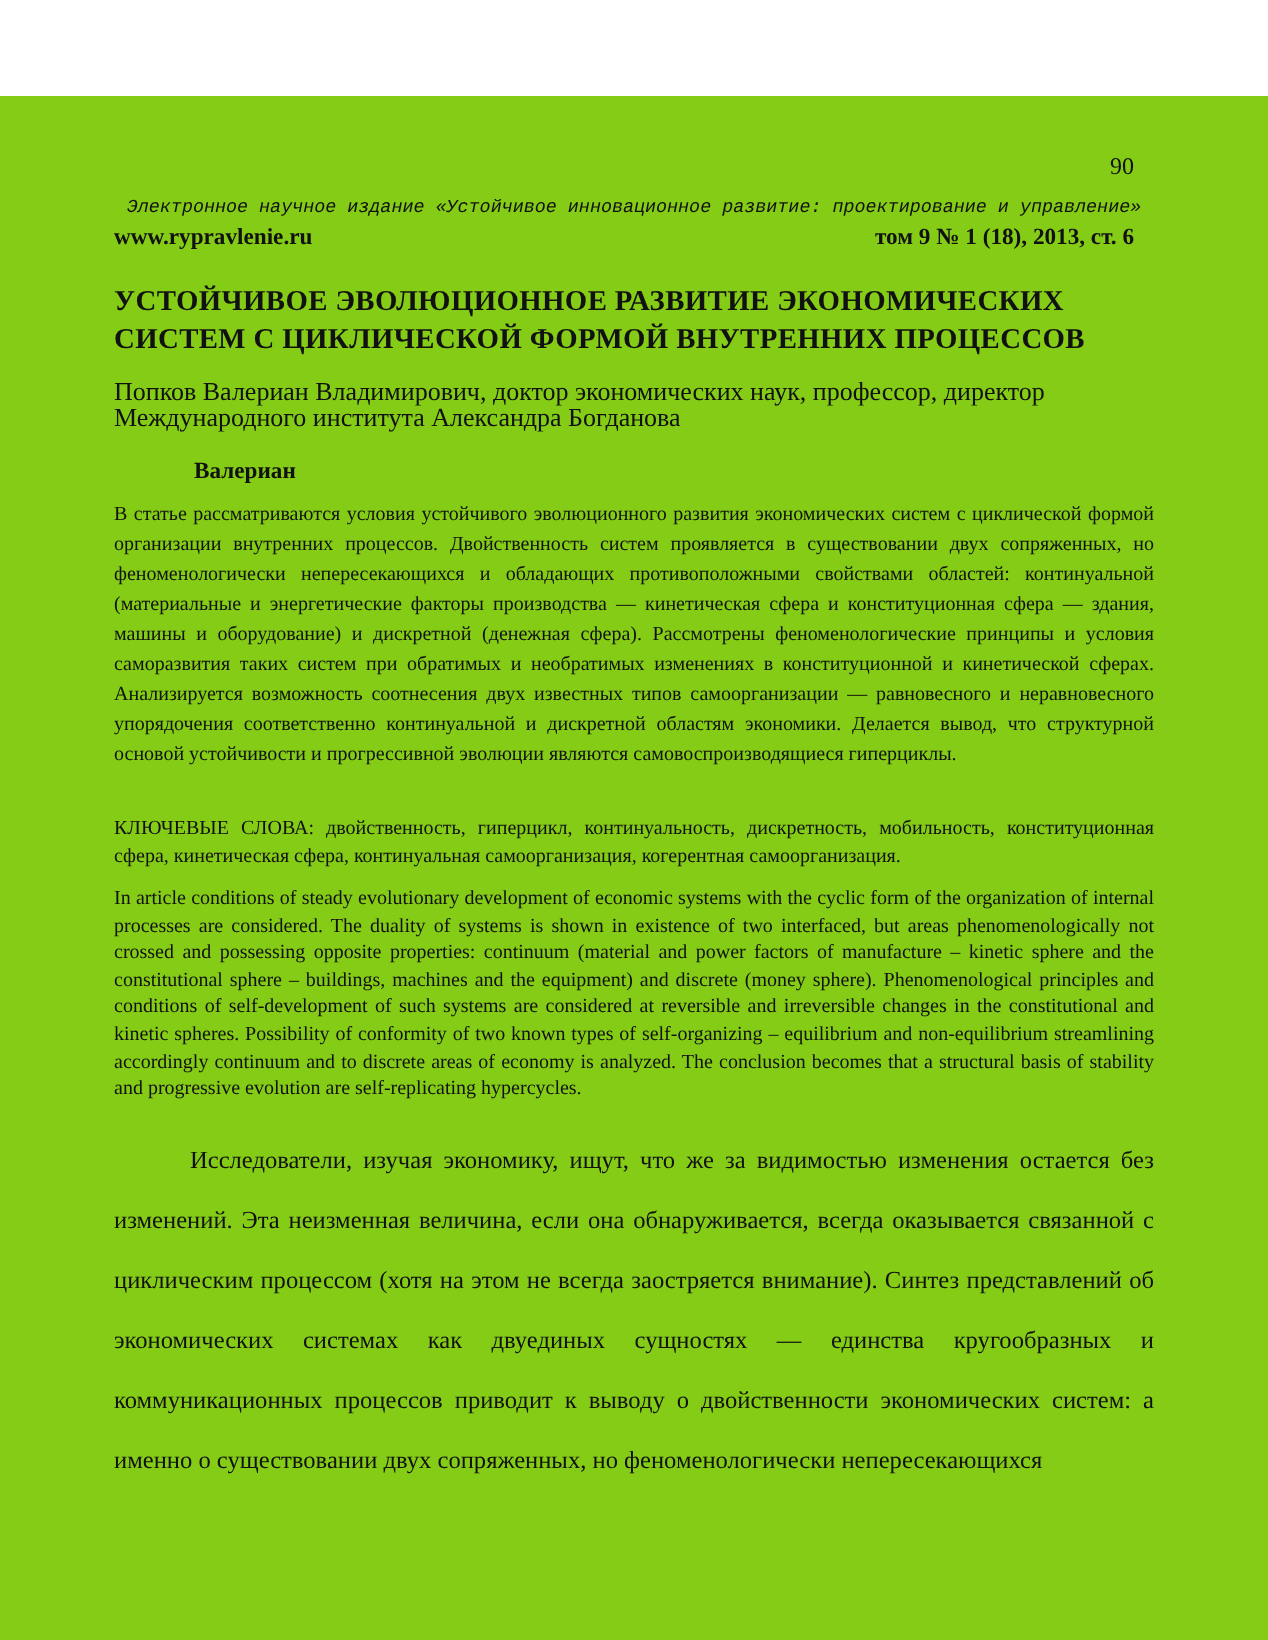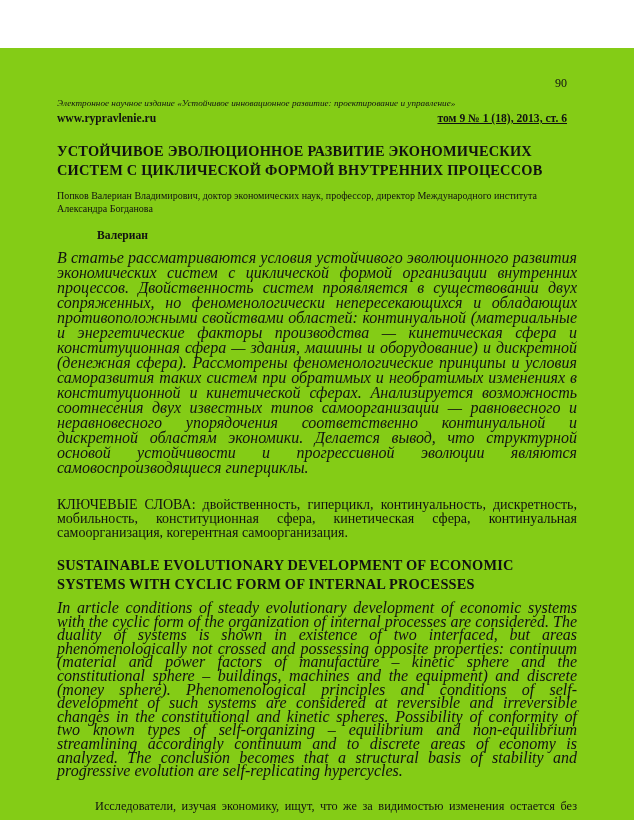--- a/index.html
+++ b/index.html
@@ -23,72 +23,72 @@
     margin-top: 48px;
   }
   .page-number {
     text-align: right;
     padding-right: 10px;
     font-size: 12px;
     line-height: 14px;
   }
   .journal-line {
     margin-top: 8px;
-    text-align: left;
+    text-align: center;
     font-style: italic;
     font-size: 9.2px;
     line-height: 11px;
     white-space: nowrap;
+    font-family: Liberation Mono, monospace;
   }
   .masthead-row {
     margin-top: 3px;
     display: flex;
     justify-content: space-between;
     align-items: center;
     font-weight: bold;
     font-size: 11.6px;
     line-height: 14px;
   }
-  .masthead-row .issue { padding-right: 10px; text-decoration: underline; }
+  .masthead-row .issue { padding-right: 10px; }
   .udk {
     margin-top: 19px;
     font-weight: bold;
     font-size: 10.6px;
     line-height: 13px;
   }
   .title-ru, .title-en {
     margin-top: 16px;
     font-weight: bold;
     font-size: 14.4px;
     line-height: 19px;
     letter-spacing: 0.2px;
   }
   .author {
     margin-top: 9px;
-    font-size: 10px;
+    font-size: 13px;
     line-height: 13px;
   }
   .section-heading {
     margin-top: 14px;
     margin-left: 40px;
     font-weight: bold;
     font-size: 11.6px;
     line-height: 14px;
   }
   .abstract-text {
     margin-top: 7px;
-    font-style: italic;
-    font-size: 16px;
+    font-size: 10px;
     line-height: 15px;
     text-align: justify;
   }
   .abstract-text.en { line-height: 13.6px; }
   .keywords {
     margin-top: 23px;
-    font-size: 14px;
+    font-size: 10px;
     line-height: 14px;
     text-align: justify;
   }
   .body-paragraph {
     margin-top: 13px;
     font-size: 12.3px;
     line-height: 30px;
     text-align: justify;
     text-indent: 38px;
   }
@@ -111,21 +111,20 @@
   <div class="title-ru">УСТОЙЧИВОЕ ЭВОЛЮЦИОННОЕ РАЗВИТИЕ ЭКОНОМИЧЕСКИХ СИСТЕМ С ЦИКЛИЧЕСКОЙ ФОРМОЙ ВНУТРЕННИХ ПРОЦЕССОВ</div>
 
   <div class="author">Попков Валериан Владимирович, доктор экономических наук, профессор, директор Международного института Александра Богданова</div>
 
   <div class="section-heading">Валериан</div>
 
   <div class="abstract-text">В статье рассматриваются условия устойчивого эволюционного развития  экономических систем  с циклической формой организации внутренних процессов.  Двойственность систем проявляется в существовании двух сопряженных, но феноменологически непересекающихся и обладающих противоположными свойствами областей: континуальной (материальные и энергетические факторы производства — кинетическая сфера и конституционная сфера — здания, машины и оборудование) и дискретной (денежная сфера). Рассмотрены феноменологические принципы и условия саморазвития таких систем при обратимых и необратимых изменениях в конституционной и кинетической сферах. Анализируется возможность соотнесения двух известных типов самоорганизации — равновесного  и неравновесного упорядочения соответственно континуальной и дискретной областям экономики. Делается вывод, что структурной основой устойчивости и прогрессивной эволюции являются самовоспроизводящиеся гиперциклы.</div>
 
   <div class="keywords">КЛЮЧЕВЫЕ СЛОВА: двойственность, гиперцикл, континуальность, дискретность, мобильность, конституционная сфера, кинетическая сфера, континуальная самоорганизация,  когерентная самоорганизация.</div>
 
-  <div class="title-en">SUSTAINABLE EVOLUTIONARY DEVELOPMENT OF ECONOMIC SYSTEMS WITH CYCLIC FORM OF INTERNAL PROCESSES</div>
 
 
 
   <div class="abstract-text en">In article conditions of steady evolutionary development of economic systems with the cyclic form of the organization of internal processes are considered. The duality of systems is shown in existence of two interfaced, but areas phenomenologically not crossed and possessing opposite properties: continuum (material and power factors of manufacture – kinetic sphere and the constitutional sphere – buildings, machines and the equipment) and discrete (money sphere). Phenomenological principles and conditions of self-development of such systems are considered at reversible and irreversible changes in the constitutional and kinetic spheres. Possibility of conformity of two known types of self-organizing – equilibrium and non-equilibrium streamlining accordingly continuum and to discrete areas of economy is analyzed. The conclusion becomes that a structural basis of stability and progressive evolution are self-replicating hypercycles.</div>
 
 
   <div class="body-paragraph">Исследователи, изучая экономику, ищут, что же за видимостью изменения остается без изменений. Эта неизменная величина, если она обнаруживается, всегда оказывается связанной с циклическим процессом (хотя на этом не всегда заостряется внимание). Синтез представлений об экономических системах как двуединых сущностях — единства кругообразных и коммуникационных процессов приводит к выводу о двойственности экономических систем: а именно о существовании двух сопряженных, но феноменологически непересекающихся</div>
 
 </div>
 

